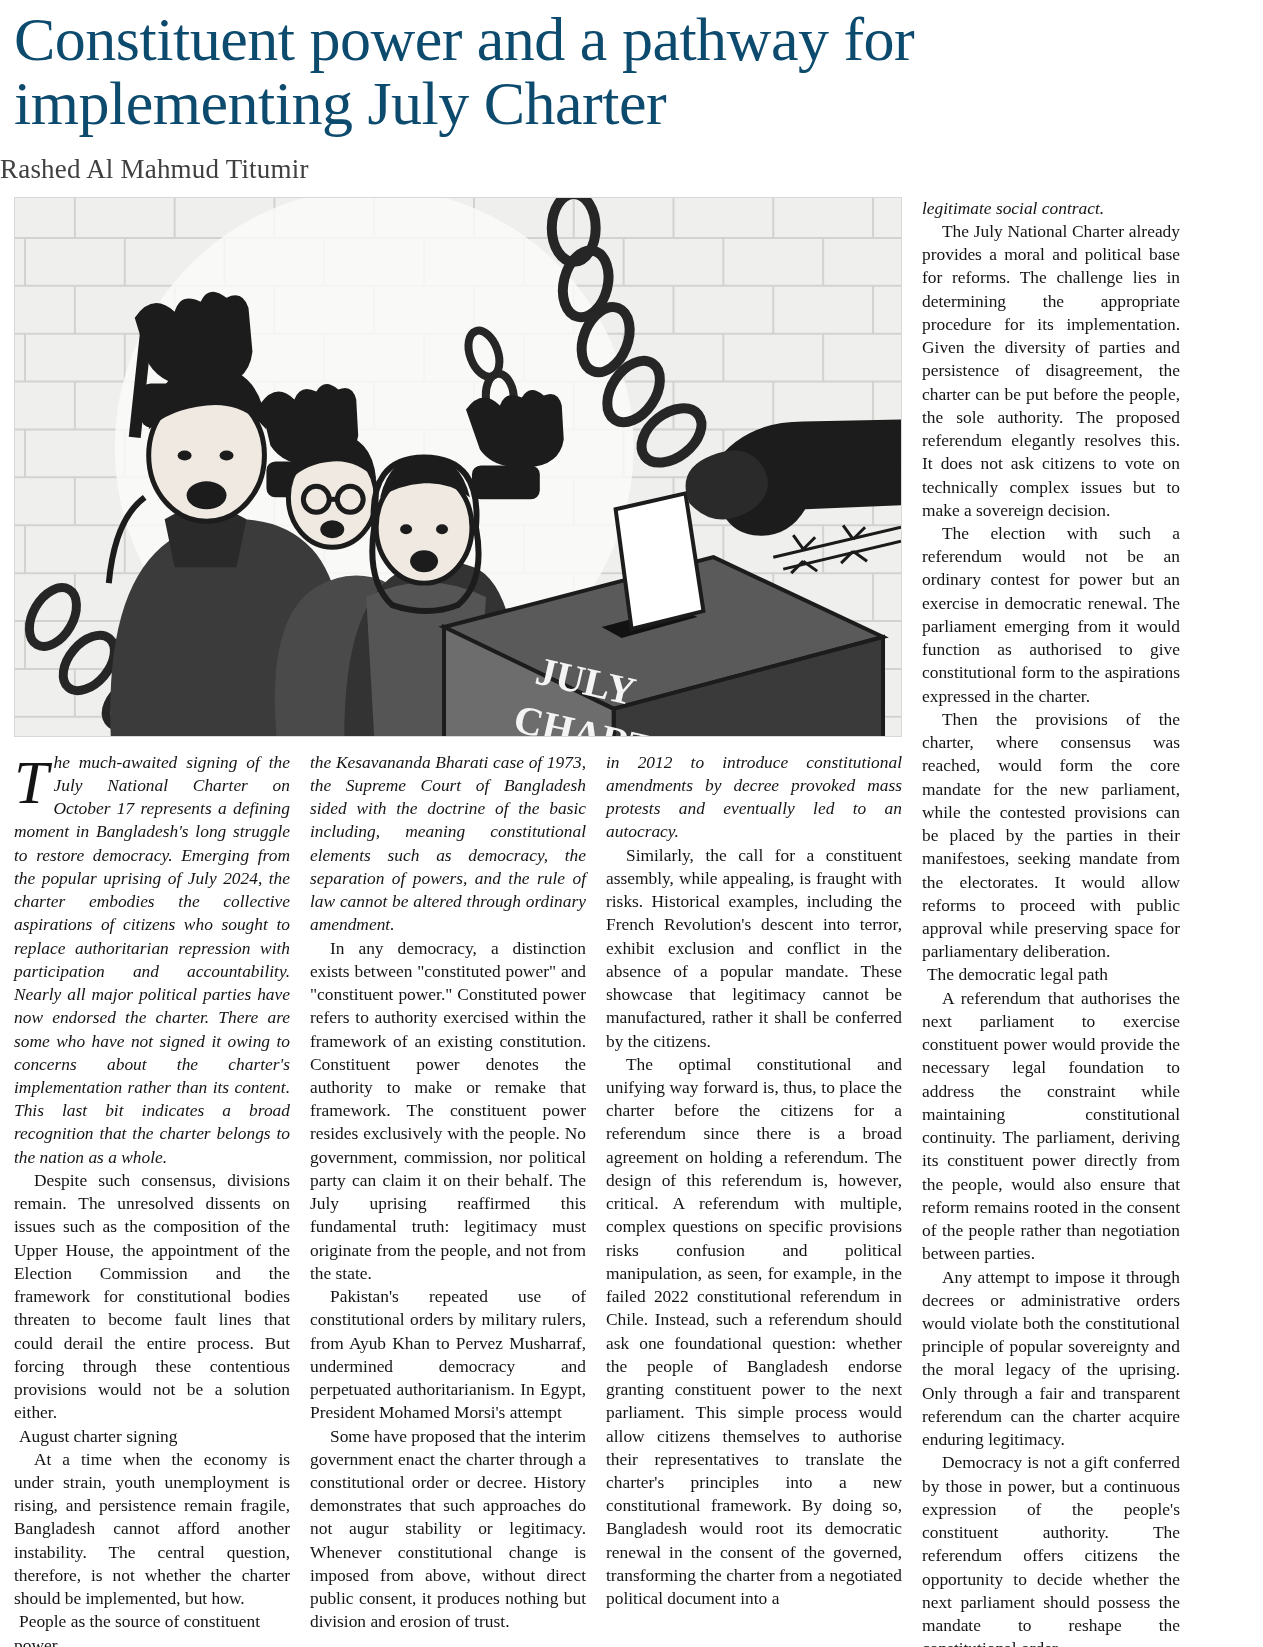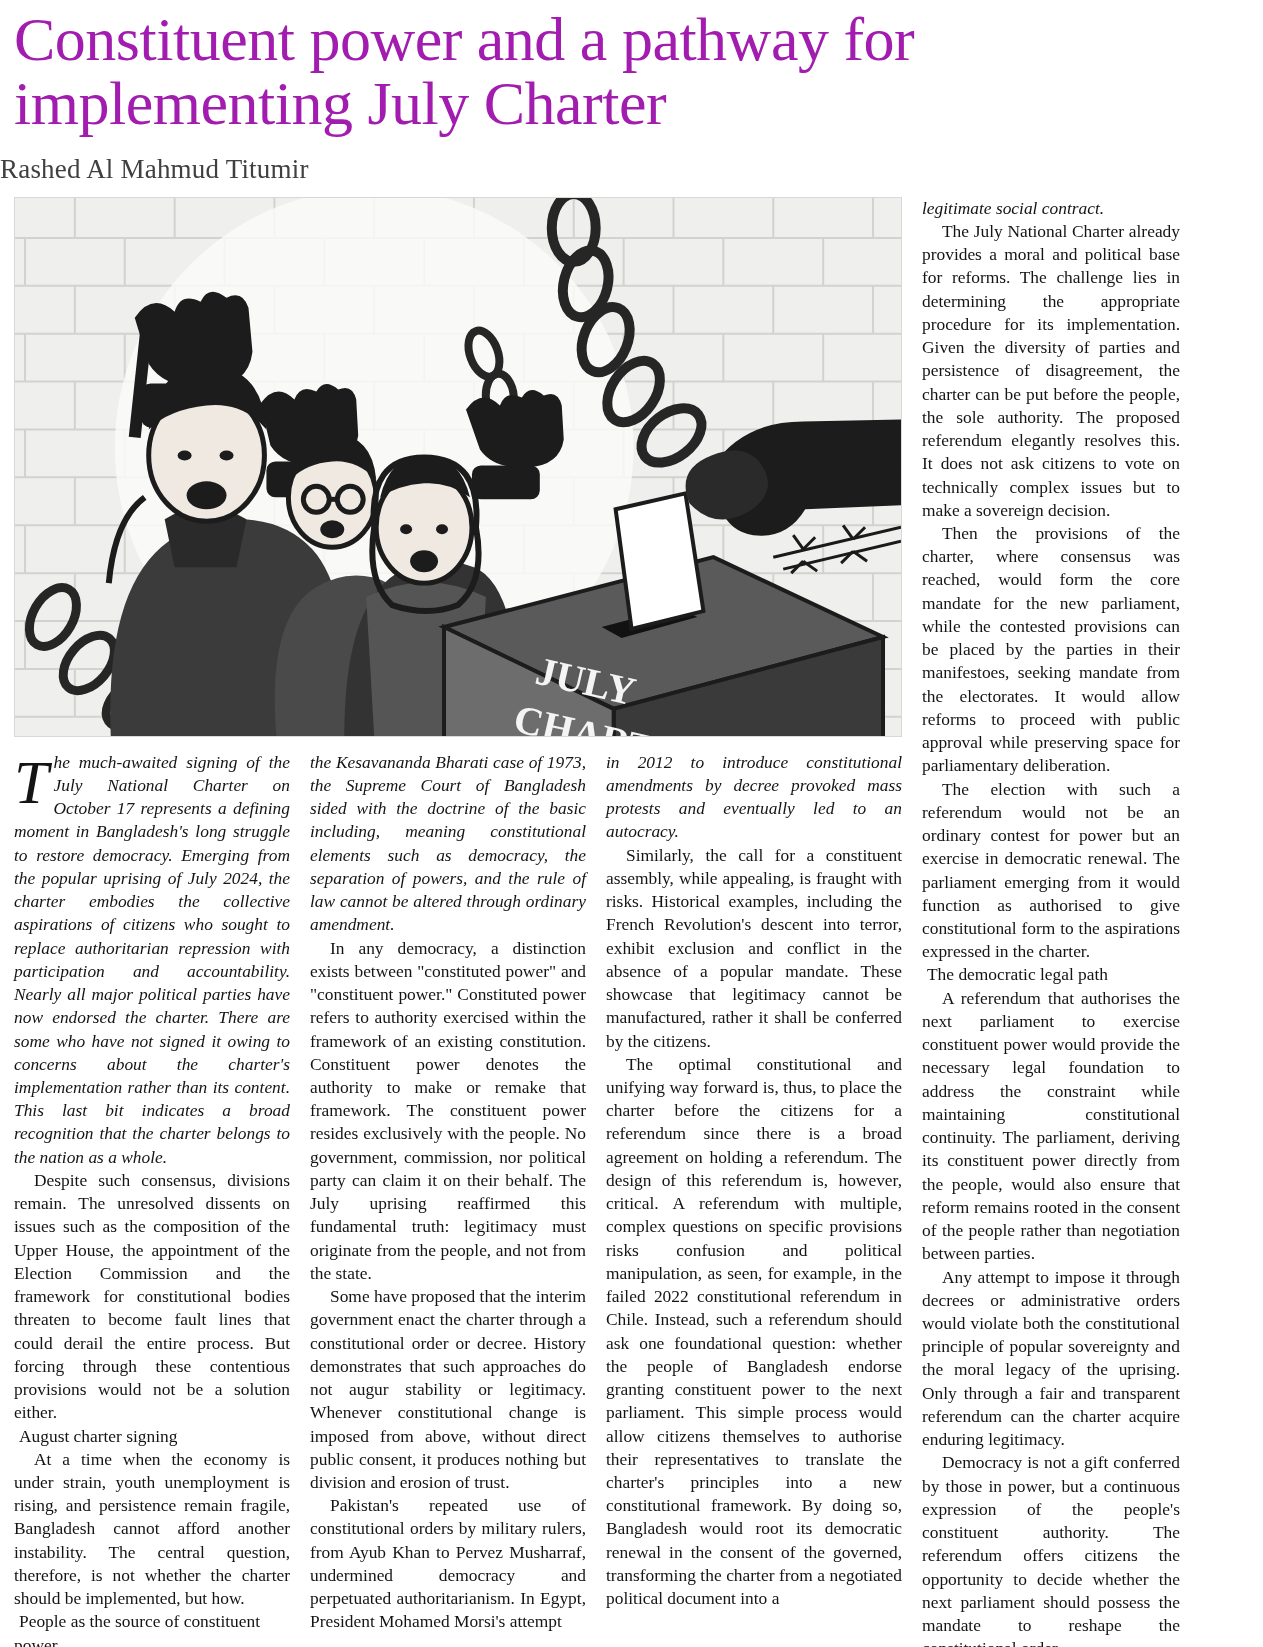--- a/index.html
+++ b/index.html
@@ -21,21 +21,21 @@
     padding: 0;
     box-sizing: border-box;
   }
   .headline {
     font-family: "Liberation Serif", serif;
     font-size: 62px;
     line-height: 1.03;
     font-weight: 400;
     letter-spacing: -0.5px;
     margin: 8px 14px 0 14px;
-    color: #a21caf;
+    color: #0c4a6e;
   }
   .byline {
     text-align: left;
     font-family: "Liberation Serif", serif;
     font-size: 27px;
     color: #404040;
     margin-top: 18px;
     margin-bottom: 12px;
     letter-spacing: 0.2px;
   }
@@ -340,38 +340,38 @@
           <p class="body">Despite such consensus, divisions remain. The unresolved dissents on issues such as the composition of the Upper House, the appointment of the Election Commission and the framework for constitutional bodies threaten to become fault lines that could derail the entire process. But forcing through these contentious provisions would not be a solution either.</p>
           <p class="subhead">August charter signing</p>
           <p class="body">At a time when the economy is under strain, youth unemployment is rising, and persistence remain fragile, Bangladesh cannot afford another instability. The central question, therefore, is not whether the charter should be implemented, but how.</p>
           <p class="subhead">People as the source of constituent power</p>
 
         </div>
 
         <div class="col">
           <p class="body first">the Kesavananda Bharati case of 1973, the Supreme Court of Bangladesh sided with the doctrine of the basic including, meaning constitutional elements such as democracy, the separation of powers, and the rule of law cannot be altered through ordinary amendment.</p>
           <p class="body">In any democracy, a distinction exists between "constituted power" and "constituent power." Constituted power refers to authority exercised within the framework of an existing constitution. Constituent power denotes the authority to make or remake that framework. The constituent power resides exclusively with the people. No government, commission, nor political party can claim it on their behalf. The July uprising reaffirmed this fundamental truth: legitimacy must originate from the people, and not from the state.</p>
+          <p class="body">Pakistan's repeated use of constitutional orders by military rulers, from Ayub Khan to Pervez Musharraf, undermined democracy and perpetuated authoritarianism. In Egypt, President Mohamed Morsi's attempt</p>
           <p class="body">Some have proposed that the interim government enact the charter through a constitutional order or decree. History demonstrates that such approaches do not augur stability or legitimacy. Whenever constitutional change is imposed from above, without direct public consent, it produces nothing but division and erosion of trust.</p>
-          <p class="body">Pakistan's repeated use of constitutional orders by military rulers, from Ayub Khan to Pervez Musharraf, undermined democracy and perpetuated authoritarianism. In Egypt, President Mohamed Morsi's attempt</p>
         </div>
 
         <div class="col last">
           <p class="body first">in 2012 to introduce constitutional amendments by decree provoked mass protests and eventually led to an autocracy.</p>
           <p class="body">Similarly, the call for a constituent assembly, while appealing, is fraught with risks. Historical examples, including the French Revolution's descent into terror, exhibit exclusion and conflict in the absence of a popular mandate. These showcase that legitimacy cannot be manufactured, rather it shall be conferred by the citizens.</p>
           <p class="body">The optimal constitutional and unifying way forward is, thus, to place the charter before the citizens for a referendum since there is a broad agreement on holding a referendum. The design of this referendum is, however, critical. A referendum with multiple, complex questions on specific provisions risks confusion and political manipulation, as seen, for example, in the failed 2022 constitutional referendum in Chile. Instead, such a referendum should ask one foundational question: whether the people of Bangladesh endorse granting constituent power to the next parliament. This simple process would allow citizens themselves to authorise their representatives to translate the charter's principles into a new constitutional framework. By doing so, Bangladesh would root its democratic renewal in the consent of the governed, transforming the charter from a negotiated political document into a</p>
         </div>
 
       </div>
     </div>
 
     <div class="right-col">
       <p class="body first">legitimate social contract.</p>
       <p class="body">The July National Charter already provides a moral and political base for reforms. The challenge lies in determining the appropriate procedure for its implementation. Given the diversity of parties and persistence of disagreement, the charter can be put before the people, the sole authority. The proposed referendum elegantly resolves this. It does not ask citizens to vote on technically complex issues but to make a sovereign decision.</p>
+      <p class="body">The election with such a referendum would not be an ordinary contest for power but an exercise in democratic renewal. The parliament emerging from it would function as authorised to give constitutional form to the aspirations expressed in the charter.</p>
       <p class="body">Then the provisions of the charter, where consensus was reached, would form the core mandate for the new parliament, while the contested provisions can be placed by the parties in their manifestoes, seeking mandate from the electorates. It would allow reforms to proceed with public approval while preserving space for parliamentary deliberation.</p>
-      <p class="body">The election with such a referendum would not be an ordinary contest for power but an exercise in democratic renewal. The parliament emerging from it would function as authorised to give constitutional form to the aspirations expressed in the charter.</p>
       <p class="subhead">The democratic legal path</p>
       <p class="body">A referendum that authorises the next parliament to exercise constituent power would provide the necessary legal foundation to address the constraint while maintaining constitutional continuity. The parliament, deriving its constituent power directly from the people, would also ensure that reform remains rooted in the consent of the people rather than negotiation between parties.</p>
       <p class="body">Any attempt to impose it through decrees or administrative orders would violate both the constitutional principle of popular sovereignty and the moral legacy of the uprising. Only through a fair and transparent referendum can the charter acquire enduring legitimacy.</p>
       <p class="body">Democracy is not a gift conferred by those in power, but a continuous expression of the people's constituent authority. The referendum offers citizens the opportunity to decide whether the next parliament should possess the mandate to reshape the constitutional order.</p>
 
     </div>
 
   </div>
 </div>
 

